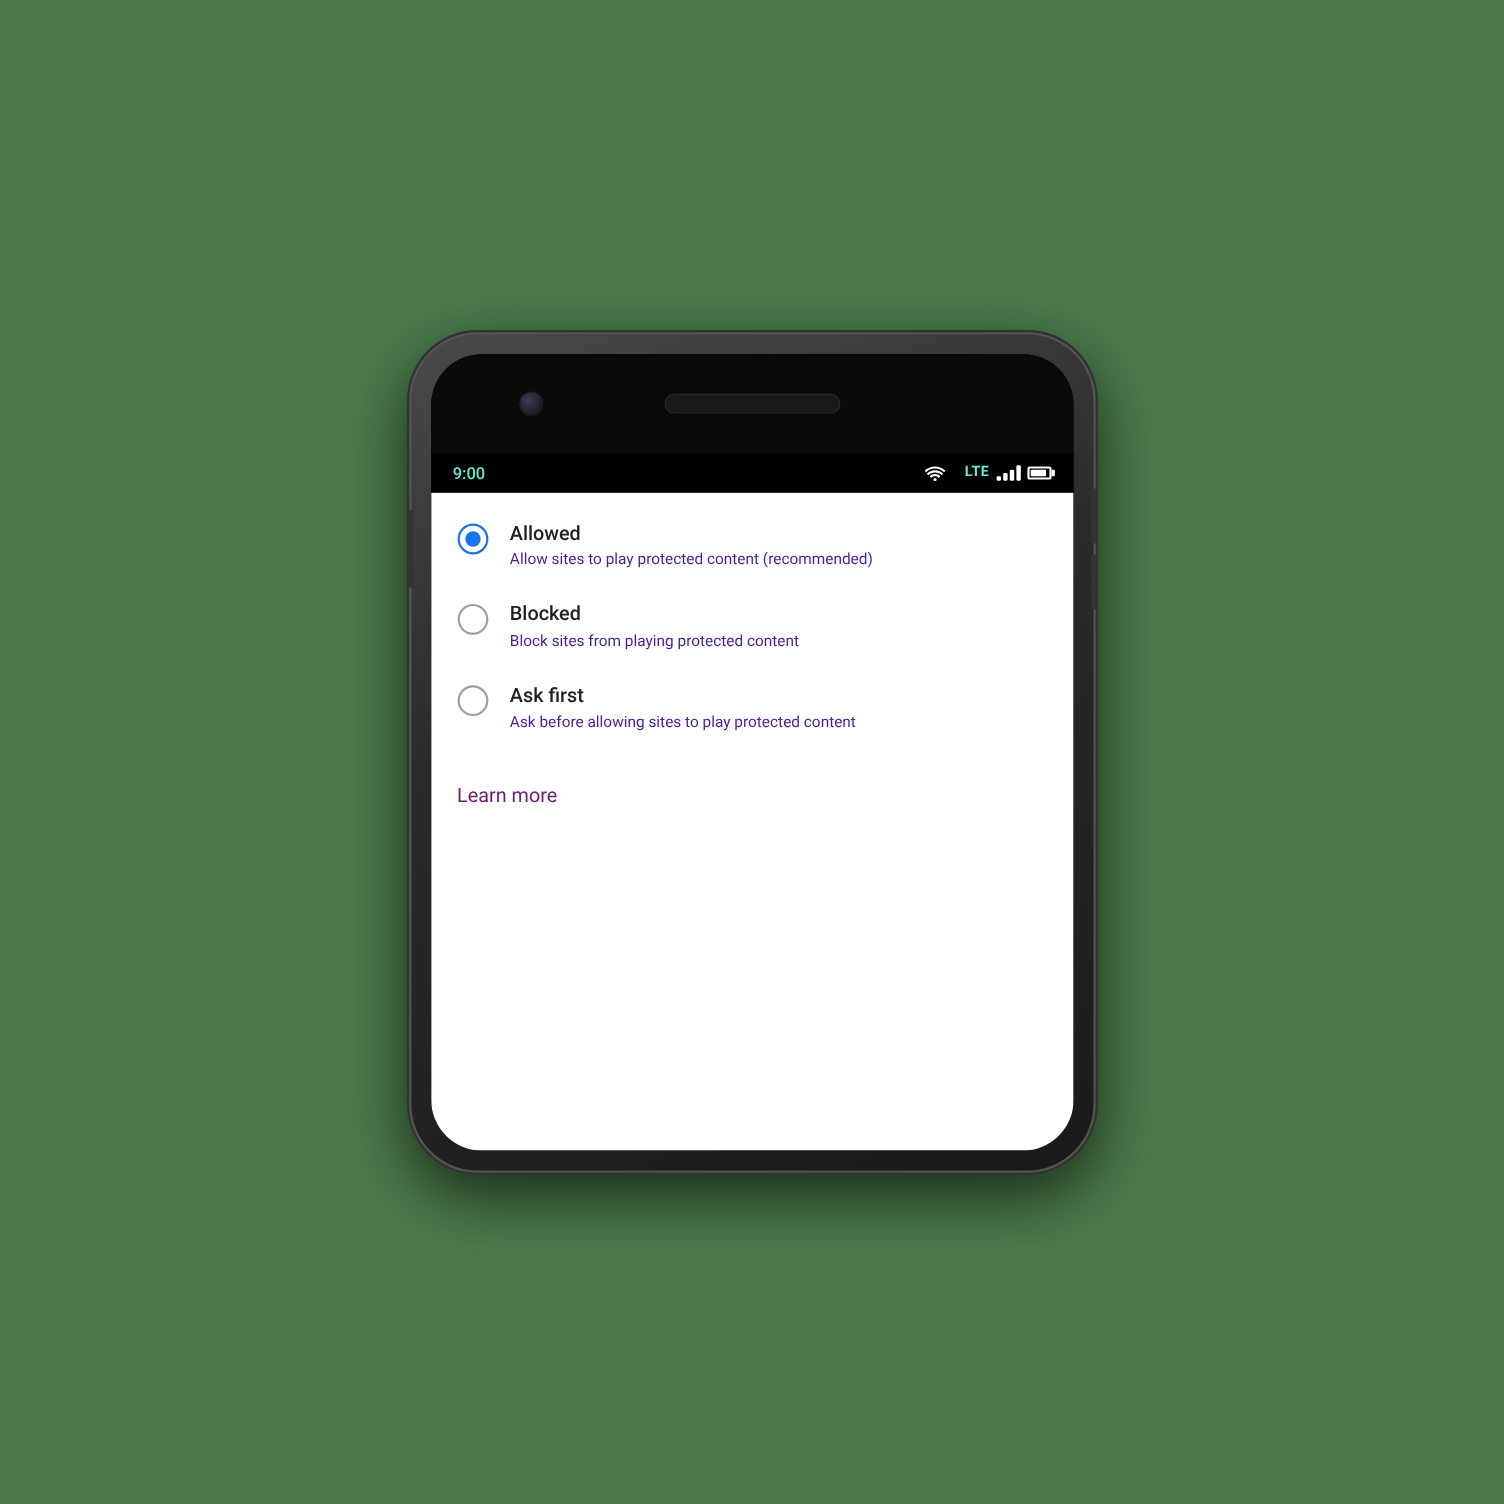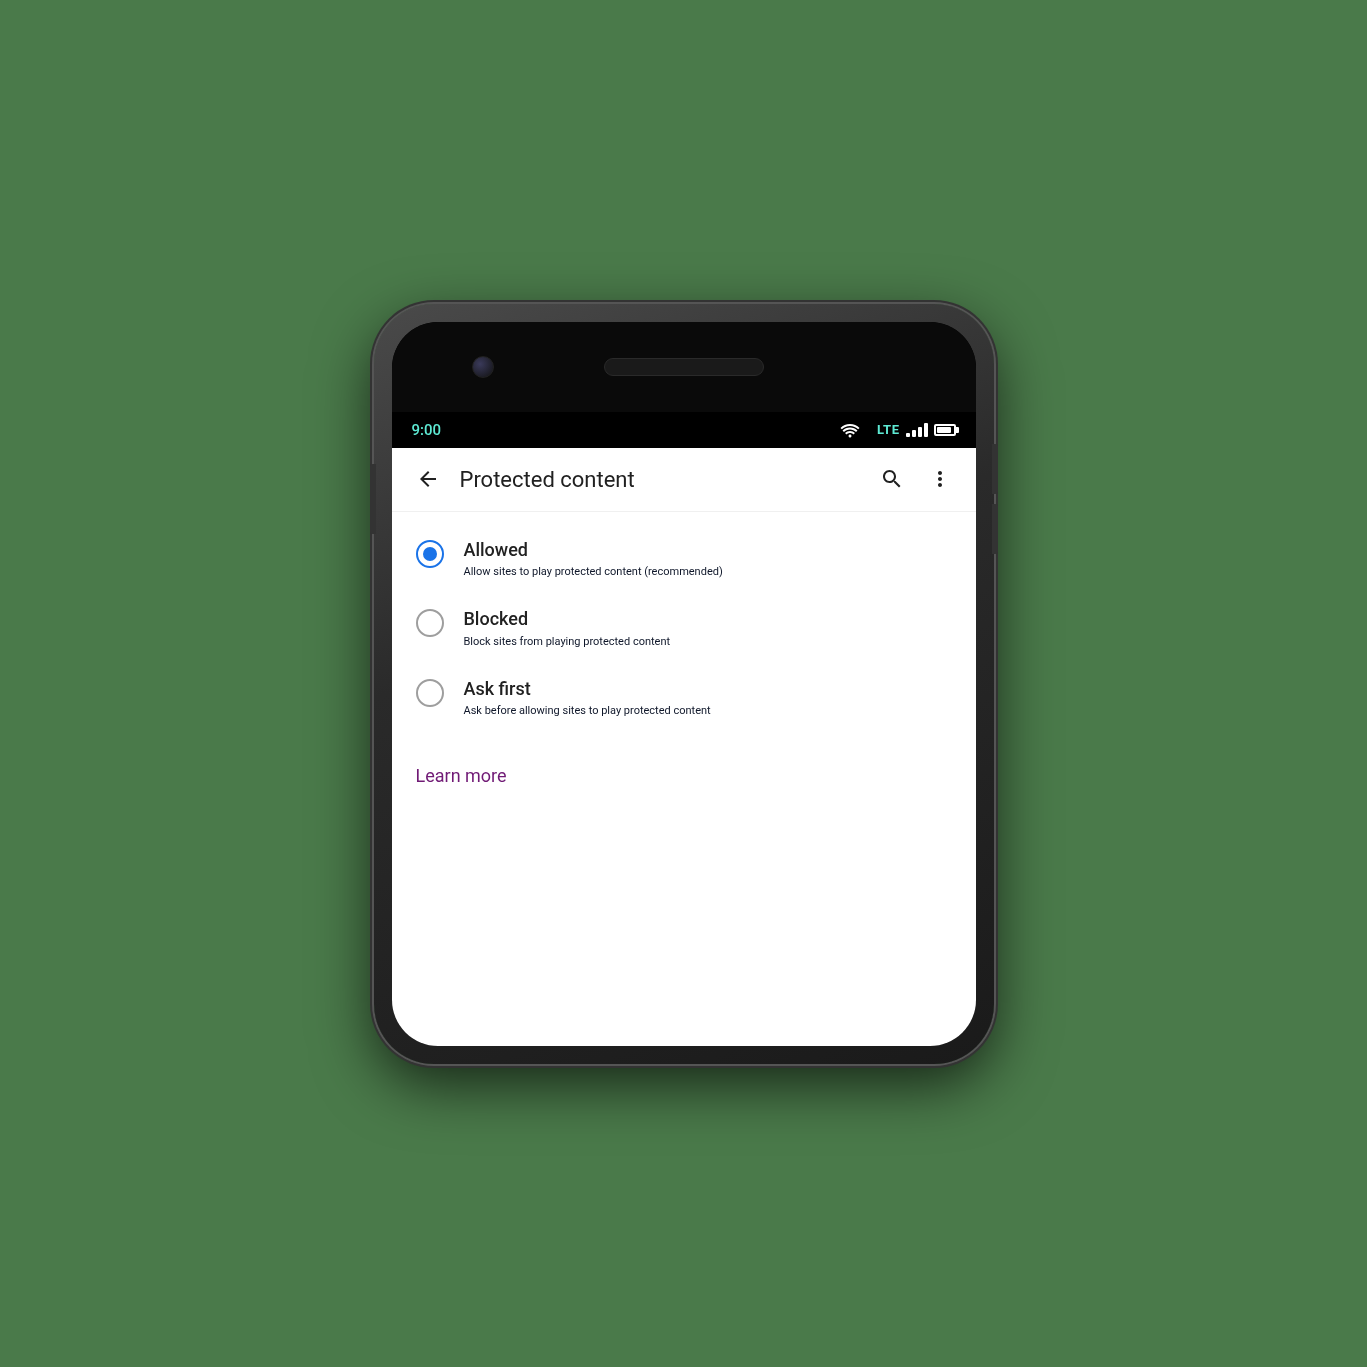--- a/index.html
+++ b/index.html
@@ -237,22 +237,22 @@
 
     .option-title {
       font-size: 18px;
       font-weight: 500;
       color: #212121;
       line-height: 1.3;
       margin-bottom: 3px;
     }
 
     .option-desc {
-      font-size: 11px;
-      color: #0f172a;
+      font-size: 14px;
+      color: #4c1d95;
       line-height: 1.4;
     }
 
     .learn-more-section {
       padding: 20px 24px;
     }
 
     .learn-more-link {
       font-size: 18px;
       color: #701a75;
@@ -327,40 +327,20 @@
         </div>
 
         <div class="battery-icon">
           <div class="battery-fill"></div>
         </div>
       </div>
     </div>
 
     <div class="screen-content">
 
-      <div class="app-bar">
-        <div class="back-btn">
-          <svg width="24" height="24" viewBox="0 0 24 24" fill="#212121">
-            <path d="M20 11H7.83l5.59-5.59L12 4l-8 8 8 8 1.41-1.41L7.83 13H20v-2z"></path>
-          </svg>
-        </div>
-        <span class="app-title">Protected content</span>
-        <div class="toolbar-actions">
-          <div class="icon-btn">
-            <svg width="24" height="24" viewBox="0 0 24 24" fill="#212121">
-              <path d="M15.5 14h-.79l-.28-.27C15.41 12.59 16 11.11 16 9.5 16 5.91 13.09 3 9.5 3S3 5.91 3 9.5 5.91 16 9.5 16c1.61 0 3.09-.59 4.23-1.57l.27.28v.79l5 4.99L20.49 19l-4.99-5zm-6 0C7.01 14 5 11.99 5 9.5S7.01 5 9.5 5 14 7.01 14 9.5 11.99 14 9.5 14z"></path>
-            </svg>
-          </div>
-          <div class="icon-btn">
-            <svg width="24" height="24" viewBox="0 0 24 24" fill="#212121">
-              <path d="M12 8c1.1 0 2-.9 2-2s-.9-2-2-2-2 .9-2 2 .9 2 2 2zm0 2c-1.1 0-2 .9-2 2s.9 2 2 2 2-.9 2-2-.9-2-2-2zm0 6c-1.1 0-2 .9-2 2s.9 2 2 2 2-.9 2-2-.9-2-2-2z"></path>
-            </svg>
-          </div>
-        </div>
-      </div>
 
       <div class="options-list">
 
         <div class="option-item">
           <div class="radio-container">
             <div class="radio-outer selected">
               <div class="radio-inner"></div>
             </div>
           </div>
           <div class="option-text">

